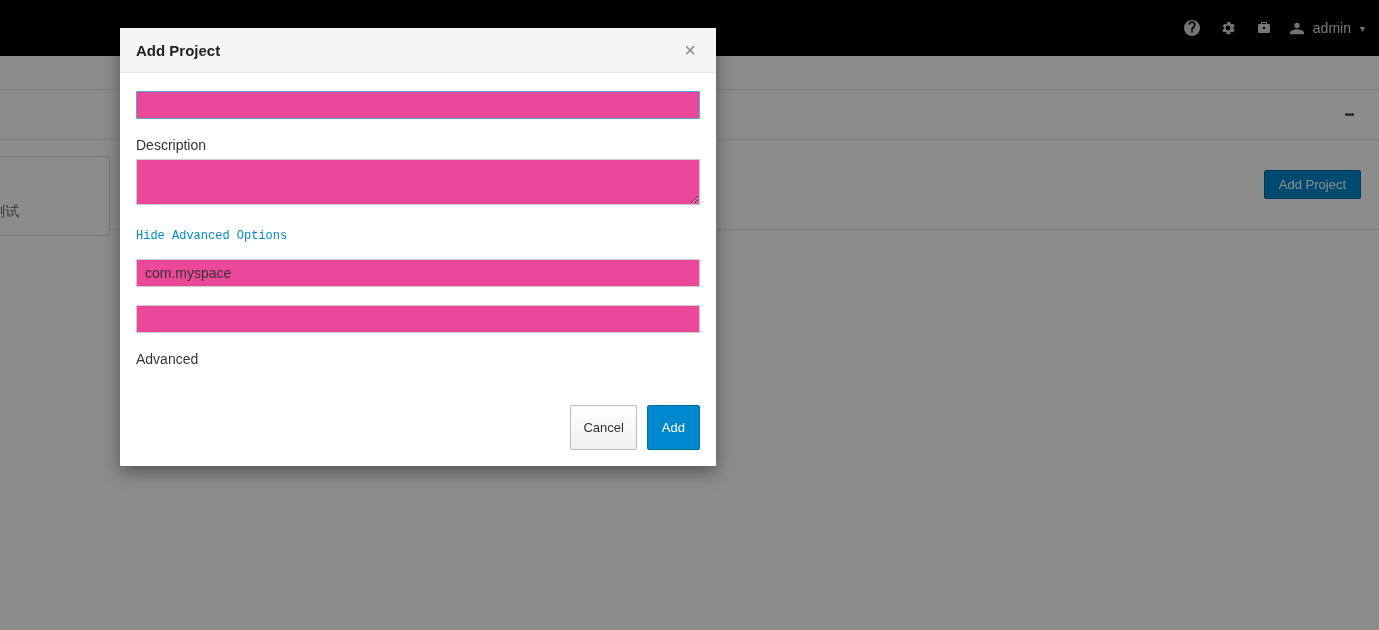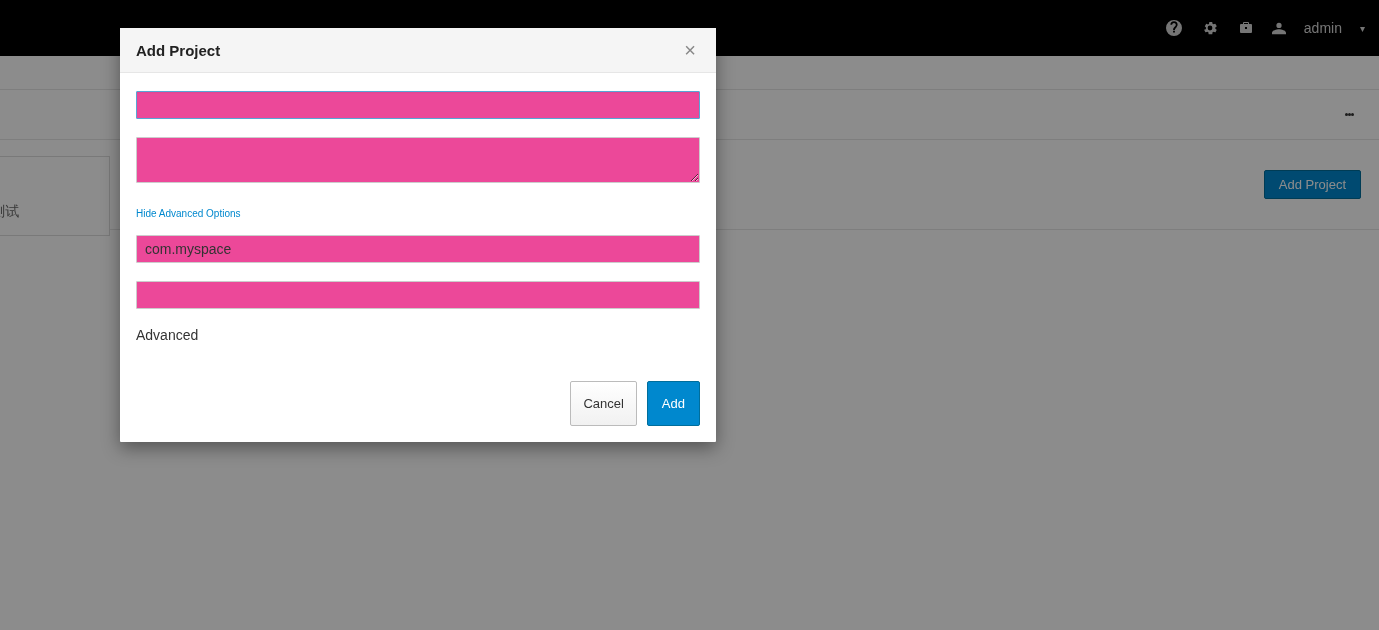--- a/index.html
+++ b/index.html
@@ -16,21 +16,21 @@
   }
   .navbar .nav-icon {
     width: 32px; height: 32px;
     display: flex; align-items: center; justify-content: center;
     margin-left: 4px;
     cursor: pointer;
     color: #d6d6d6;
   }
   .navbar .nav-icon svg { width: 16px; height: 16px; fill: currentColor; }
   .navbar .user {
-    display: flex; align-items: center; gap: 18px; margin-left: 10px; cursor: pointer;
+    display: flex; align-items: center; gap: 9px; margin-left: 10px; cursor: pointer;
     color: #d6d6d6;
   }
   .navbar .user svg { width: 14px; height: 14px; fill: currentColor; }
   .navbar .caret { font-size: 10px; }
 
   
   .page {
     position: relative;
     height: calc(630px - 56px);
     background: #fff;
@@ -86,21 +86,21 @@
   .modal-body { padding:18px 16px 6px 16px; }
   .form-group { margin-bottom:18px; }
   .form-label { display:block; font-size:14px; color:#333; margin-bottom:6px; }
   .form-control {
     width:100%; padding:5px 8px; font-size:14px; color:#333;
     border:1px solid #ccc; border-radius:1px; background:#ec4899;
     font-family: inherit;
   }
   .name-focused { border-color:#57a6d6; box-shadow: inset 0 1px 2px rgba(0,0,0,0.05);}
   textarea.form-control { height:46px; resize:both; }
-  .adv-link { color:#0088ce; font-size:10px; cursor:pointer; display:inline-block; margin-bottom:16px; }
+  .adv-link { color:#0088ce; font-size:12px; cursor:pointer; display:inline-block; margin-bottom:16px;font-family:Liberation Mono, monospace; }
   .modal-footer {
     padding:14px 16px 16px; display:flex; justify-content:flex-end; gap:10px;
   }
 </style>
 </head>
 <body>
 
 <div class="navbar">
   <div class="nav-icon">
     <svg viewBox="0 0 16 16">
@@ -149,20 +149,21 @@
 <div class="modal">
   <div class="modal-header">
     <span class="modal-title">Add Project</span>
     <button class="modal-close">×</button>
   </div>
   <div class="modal-body">
     <div class="form-group">
       <input type="text" class="form-control name-focused" value="" style="">
     </div>
     <div class="form-group">
+      <label class="form-label">Description</label>
       <textarea class="form-control" style=""></textarea>
     </div>
     <a class="adv-link">Hide Advanced Options</a>
     <div class="form-group">
       <input type="text" class="form-control" value="com.myspace" style="">
     </div>
     <div class="form-group">
       <input type="text" class="form-control" value="" style="">
     </div>
     <div class="form-group">

